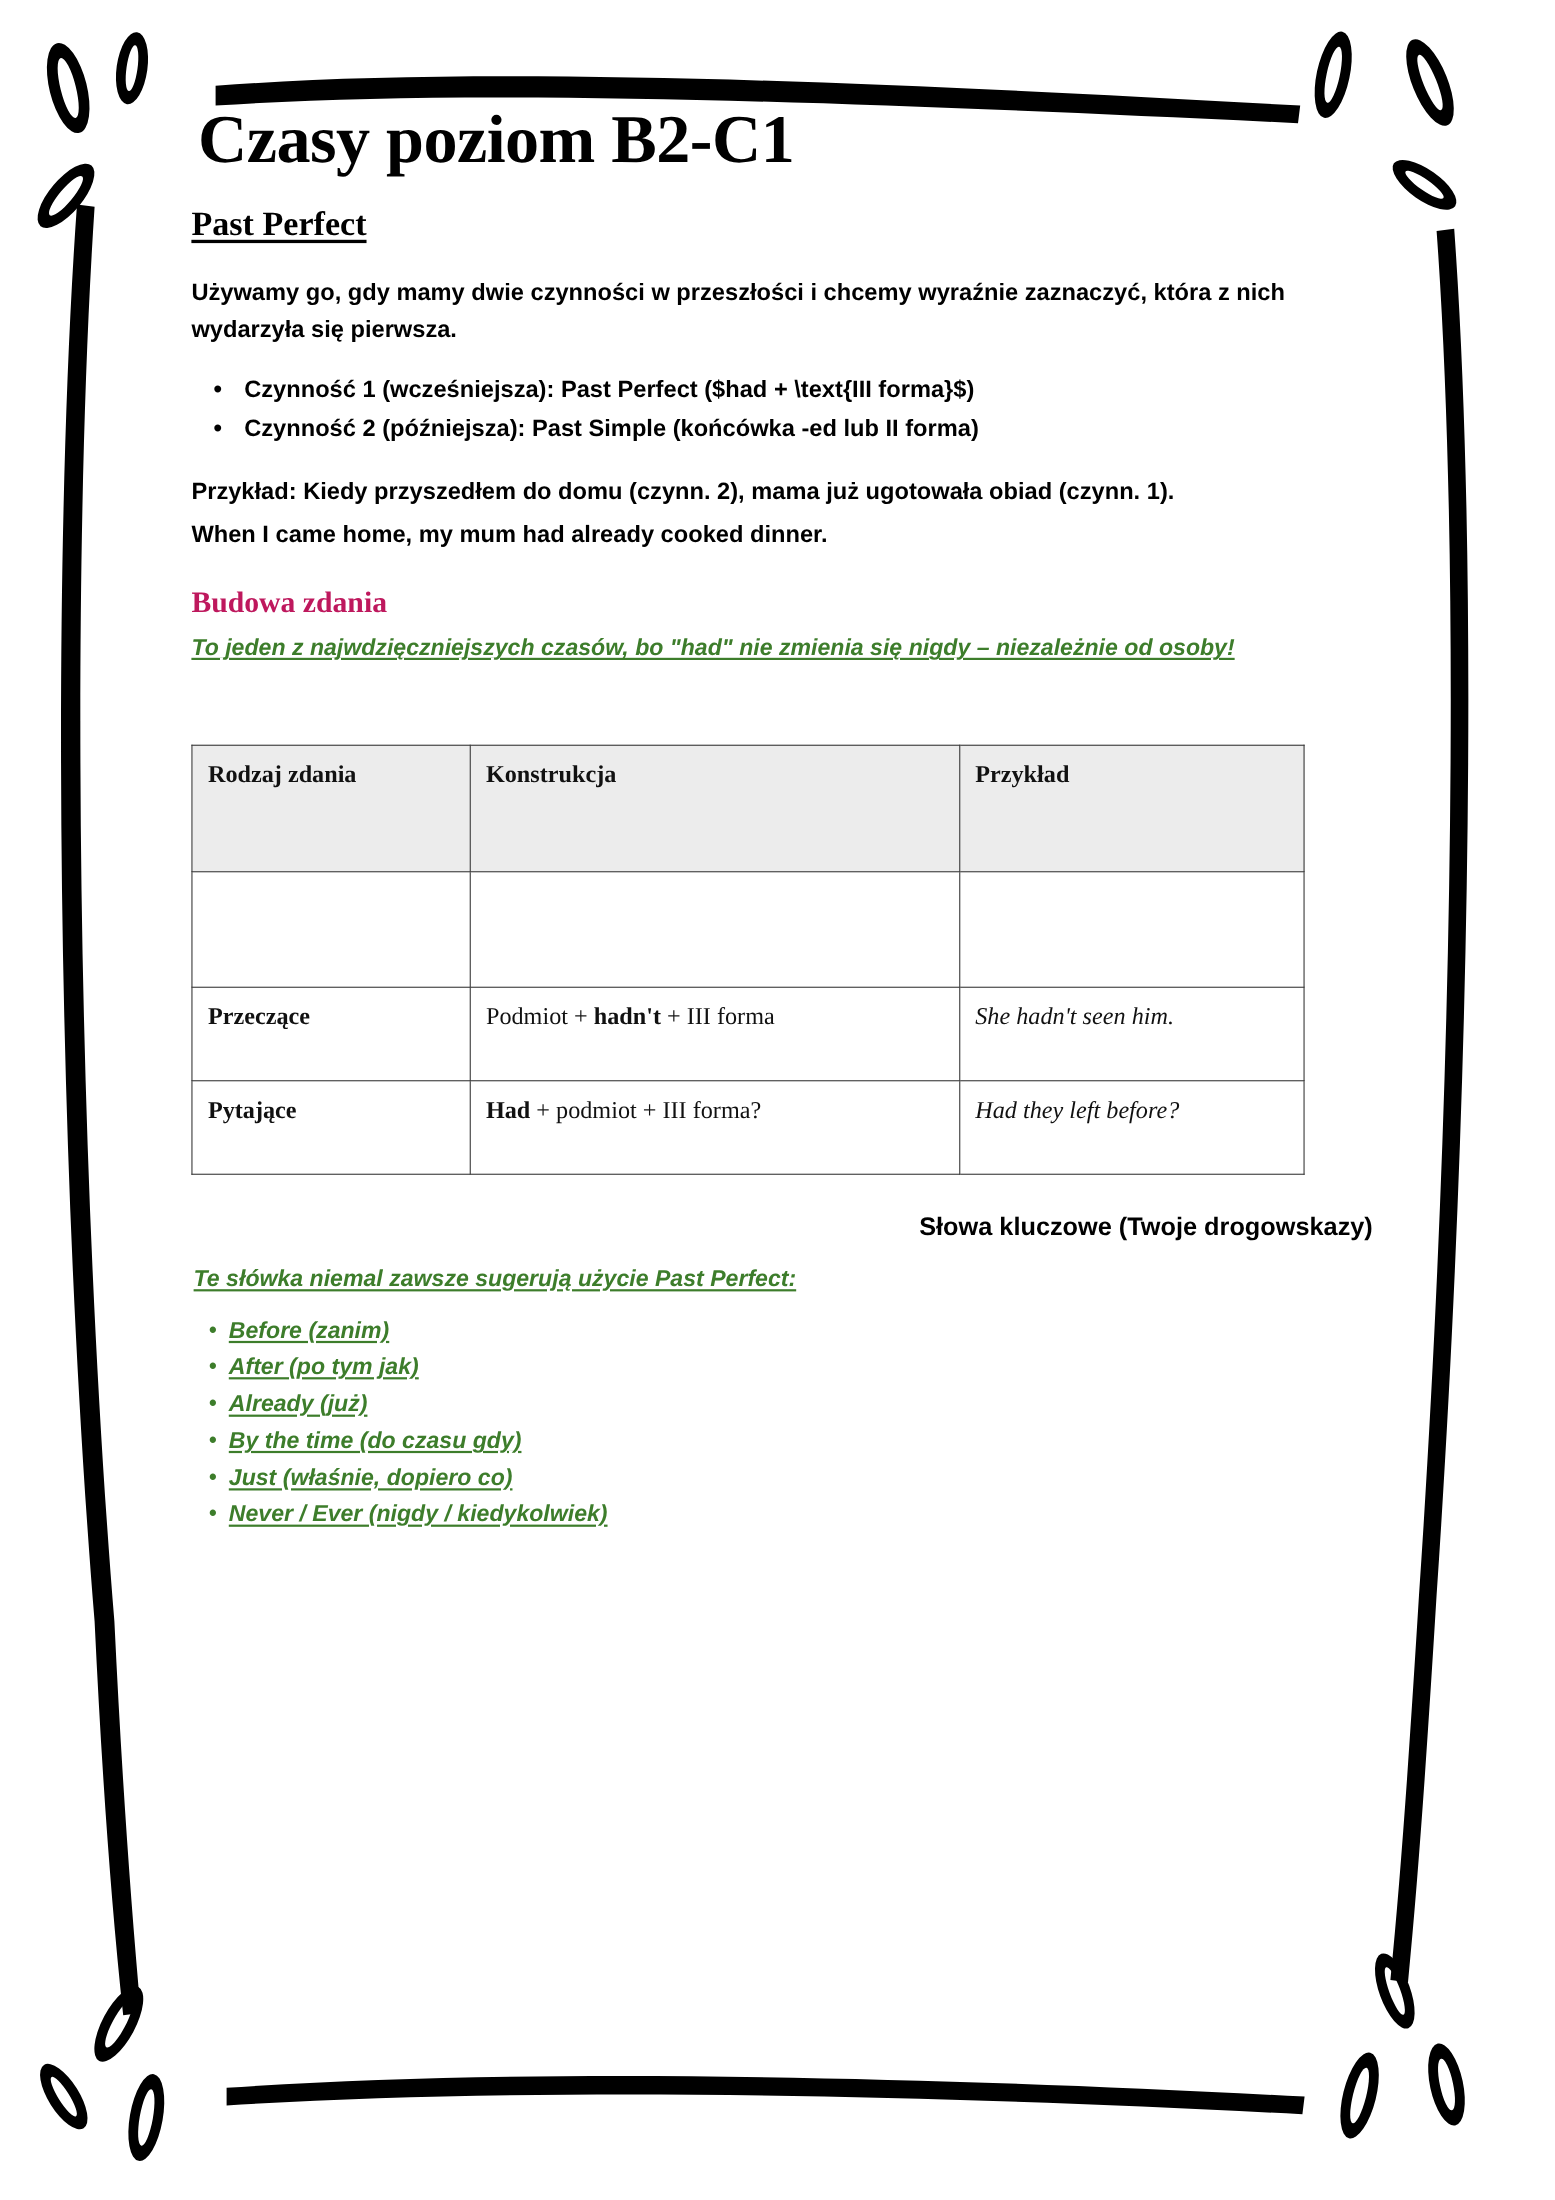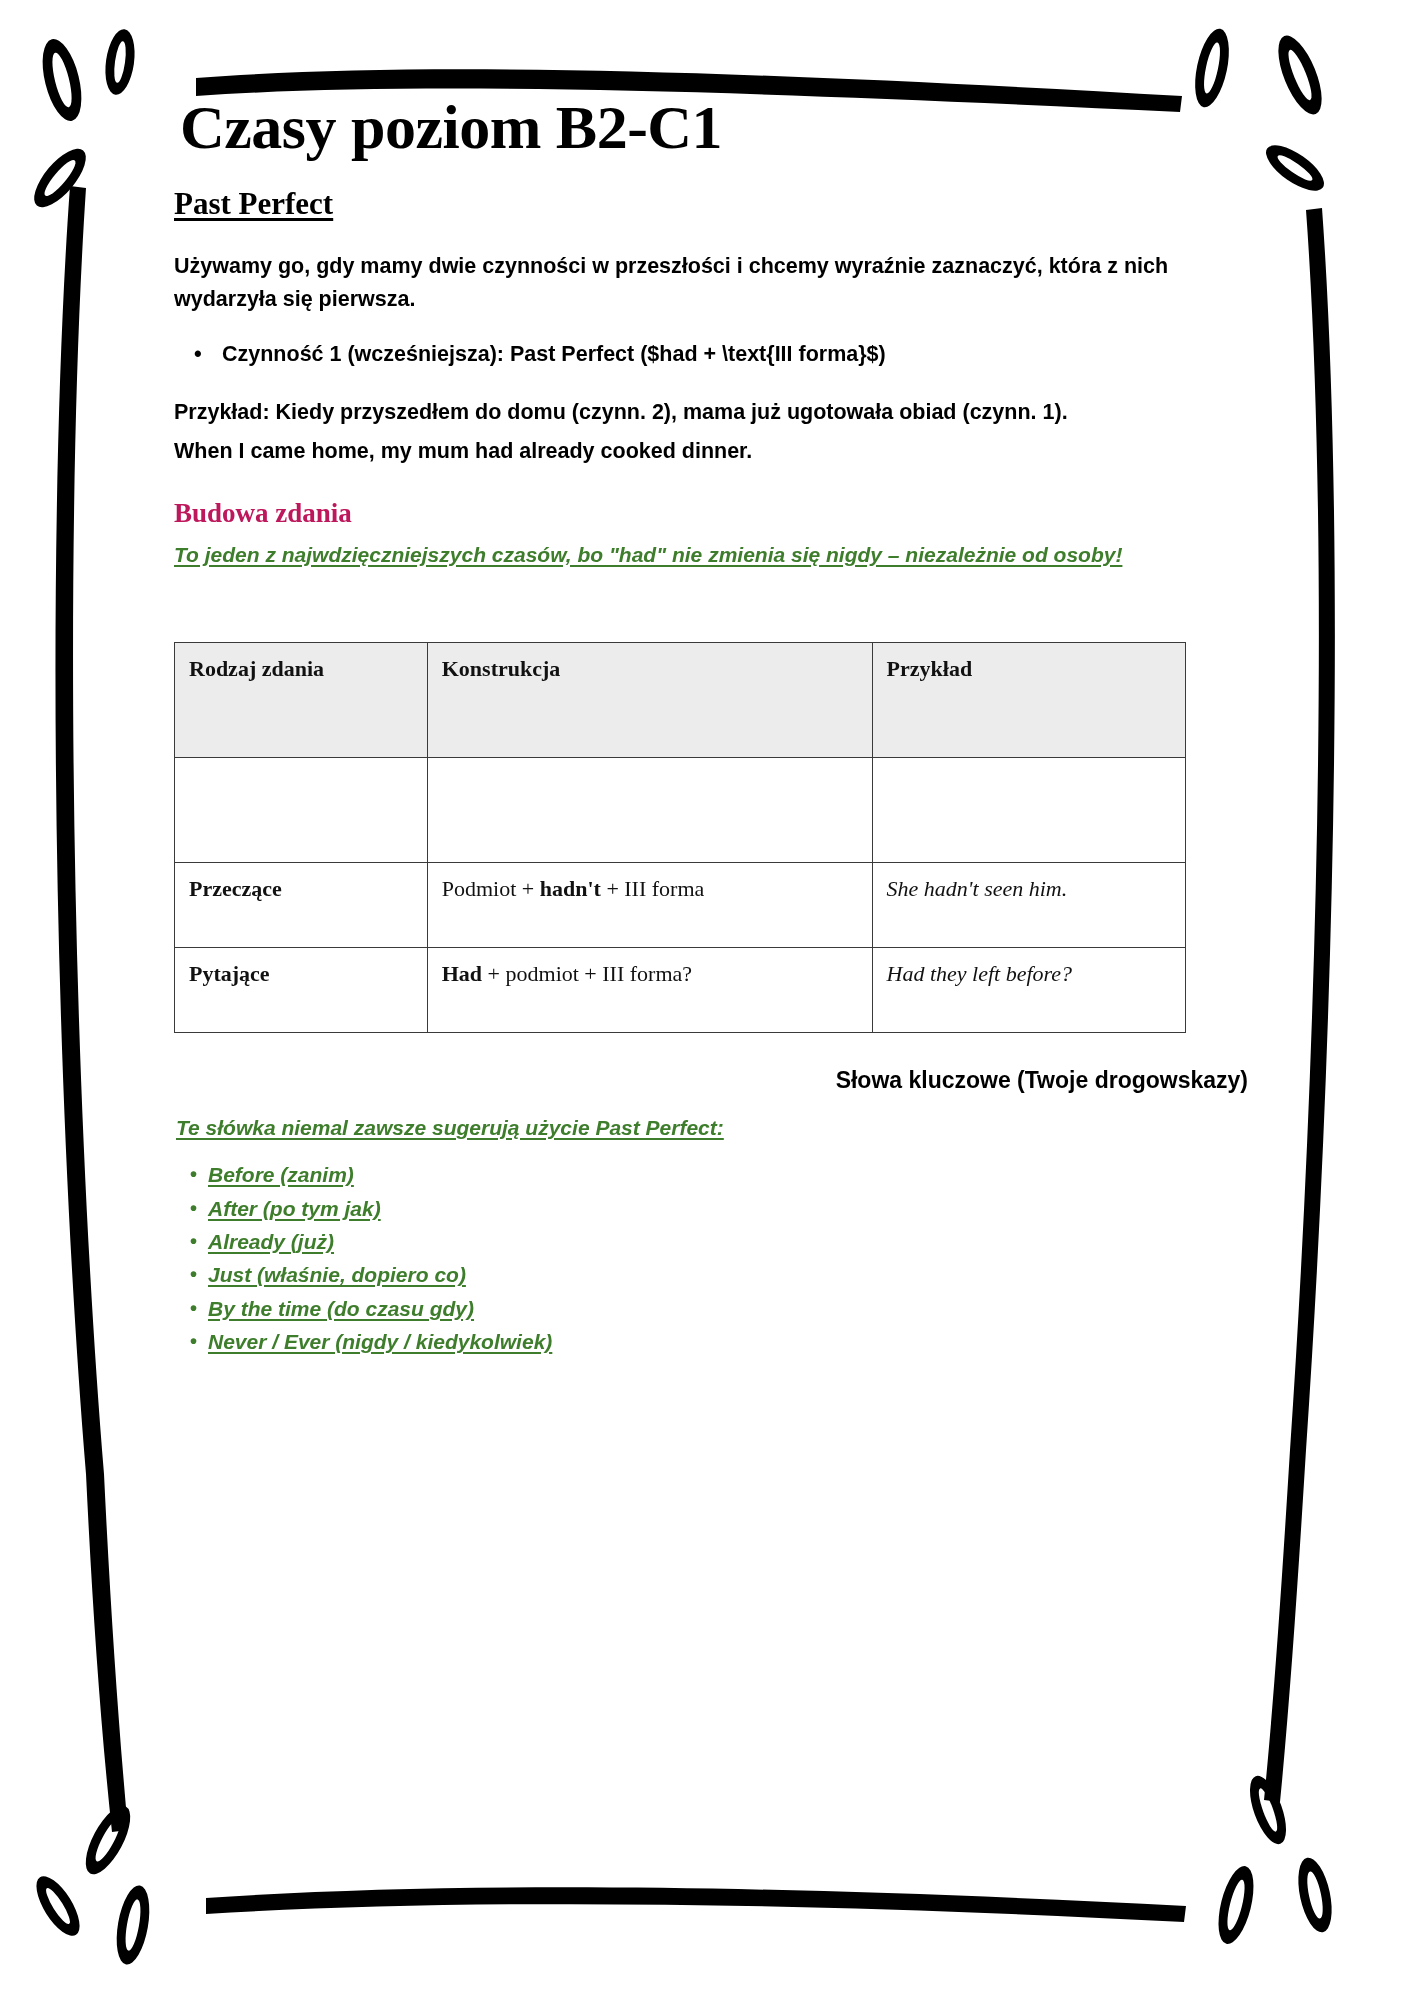--- a/index.html
+++ b/index.html
@@ -100,20 +100,21 @@
     <h1 class="doc-title">Czasy poziom B2-C1</h1>
 
     <div>
       <h2 class="h2">Past Perfect</h2>
     </div>
 
     <p class="para">Używamy go, gdy mamy dwie czynności w przeszłości i chcemy wyraźnie zaznaczyć, która z nich wydarzyła się pierwsza.</p>
 
     <ul class="bul">
       <li>Czynność 1 (wcześniejsza): Past Perfect ($had + \text{III forma}$)</li>
+      <li>Czynność 2 (późniejsza): Past Simple (końcówka -ed lub II forma)</li>
     </ul>
 
     <p class="para">Przykład: Kiedy przyszedłem do domu (czynn. 2), mama już ugotowała obiad (czynn. 1).</p>
     <p class="para" style="margin-top:-16px;">When I came home, my mum had already cooked dinner.</p>
 
     <h3 class="h3">Budowa zdania</h3>
     <p class="green-para green">To jeden z najwdzięczniejszych czasów, bo "had" nie zmienia się nigdy – niezależnie od osoby!</p>
 
     <table class="grammar">
       <colgroup>
@@ -147,19 +148,19 @@
       </tbody>
     </table>
 
     <div class="kw-title">Słowa kluczowe (Twoje drogowskazy)</div>
     <p class="kw-lead green">Te słówka niemal zawsze sugerują użycie Past Perfect:</p>
 
     <ul class="green-list">
       <li><span class="green">Before (zanim)</span></li>
       <li><span class="green">After (po tym jak)</span></li>
       <li><span class="green">Already (już)</span></li>
+      <li><span class="green">By the time (do czasu gdy)</span></li>
       <li><span class="green">Just (właśnie, dopiero co)</span></li>
-      <li><span class="green">By the time (do czasu gdy)</span></li>
       <li><span class="green">Never / Ever (nigdy / kiedykolwiek)</span></li>
     </ul>
 
   </div>
 </div>
 
 </body></html>

